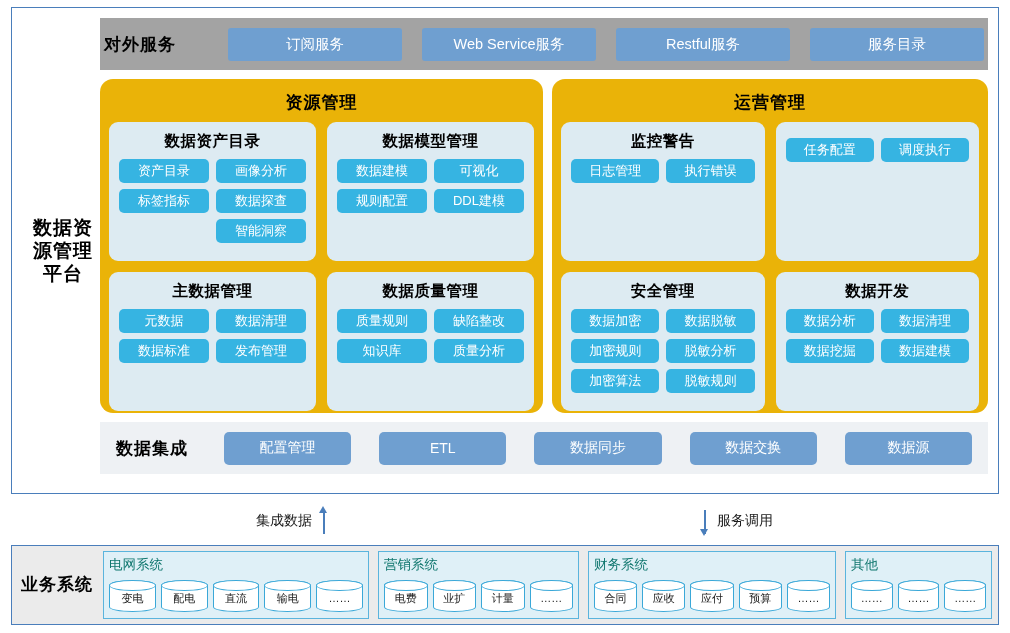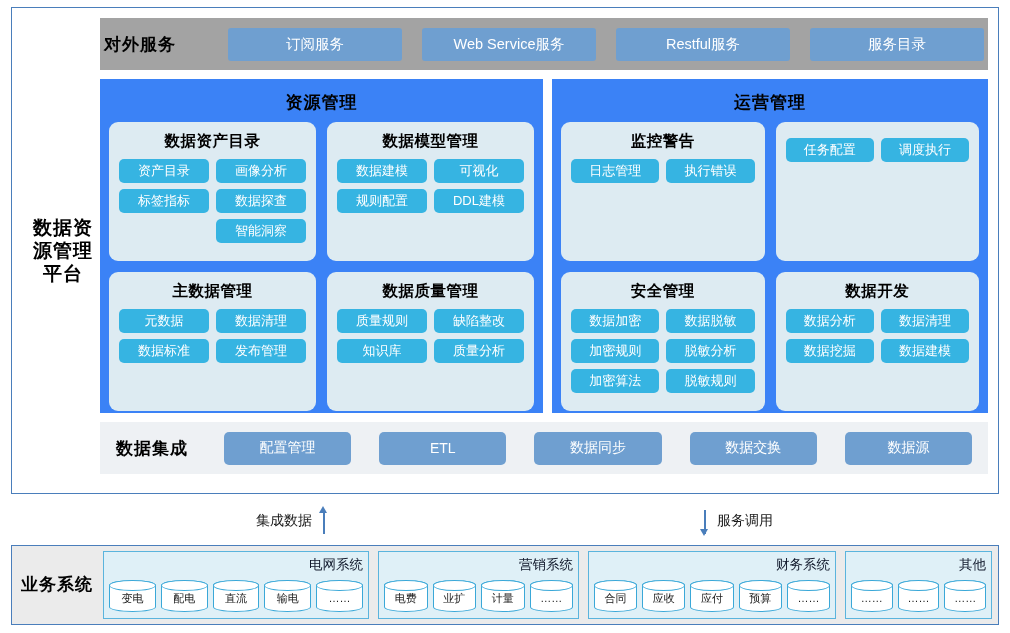--- a/index.html
+++ b/index.html
@@ -41,22 +41,22 @@
   .ext-btns{display:flex;flex:1;gap:20px;padding-right:4px;}
   .svc-btn{
     flex:1;height:33px;border-radius:3px;background:#6f9fd0;
     color:#fff;font-size:14.5px;display:flex;align-items:center;
     justify-content:center;box-sizing:border-box;
   }
 
   
   .mgmt-row{display:flex;gap:9px;margin-top:9px;height:334px;}
   .mgmt-col{
-    background:#3b82f6;padding:7px 9px 2px;box-sizing:border-box;
-    display:flex;flex-direction:column;
+    background:#eab308;padding:7px 9px 2px;box-sizing:border-box;
+    display:flex;flex-direction:column;border-radius:13px;
   }
   .mgmt-col.left{width:443px;}
   .mgmt-col.right{flex:1;}
   .mgmt-title{
     text-align:center;font-size:17px;font-weight:bold;color:#000;
     padding:5px 0 8px;letter-spacing:1px;
   }
   .card-grid{display:flex;gap:11px;flex:1;}
   .card-col{flex:1;display:flex;flex-direction:column;gap:11px;}
   .card{
@@ -132,21 +132,21 @@
   .biz-groups{display:flex;flex:1;gap:9px;height:68px;}
   .biz-group{
     border:1px solid #5ab4dd;background:#dff0f7;box-sizing:border-box;
     display:flex;flex-direction:column;padding:2px 5px 4px;
   }
   .biz-group.g1{width:266px;}
   .biz-group.g2{width:201px;}
   .biz-group.g3{width:248px;}
   .biz-group.g4{flex:1;}
   .biz-group-title{
-    text-align:right;font-size:13.5px;color:#0f172a;padding:2px 0 3px;
+    text-align:left;font-size:13.5px;color:#0f766e;padding:2px 0 3px;
   }
   .cyls{display:flex;gap:5px;justify-content:center;flex:1;align-items:center;}
   .cyl{
     position:relative;flex:1;max-width:54px;height:32px;
     background:#ffffff;border:1px solid #3aa8d8;border-radius:50%/16%;
     display:flex;align-items:center;justify-content:center;
     font-size:11px;color:#1a1a1a;box-sizing:border-box;
   }
   .cyl::before{
     content:"";position:absolute;left:-1px;top:-1px;right:-1px;height:11px;

